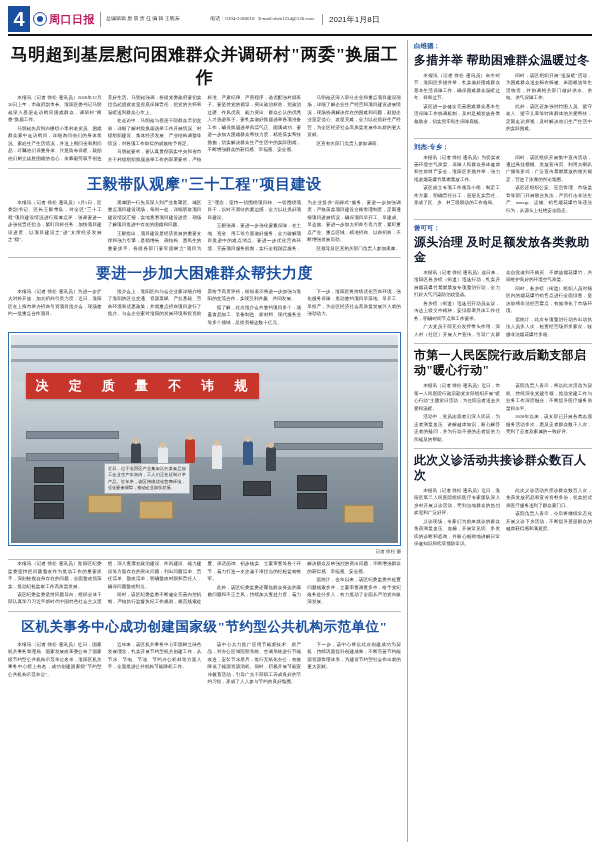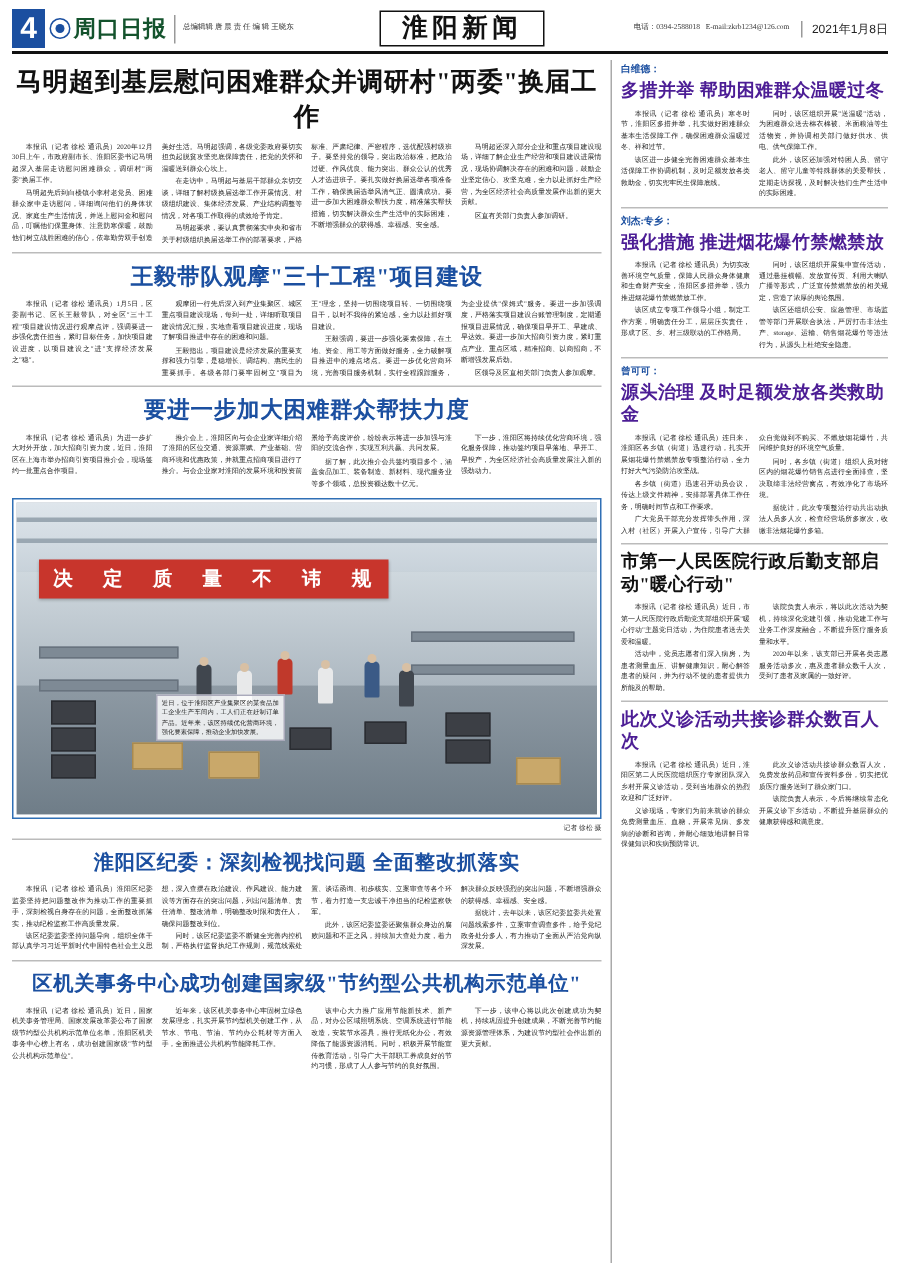--- a/index.html
+++ b/index.html
@@ -53,22 +53,22 @@
   }
   .logo-mark::after {
     content: "";
     position: absolute;
     left: 3px; top: 3px;
     width: 6px; height: 6px;
     background: #1b4fa0;
     border-radius: 50%;
   }
   .logo-text {
-    font-size: 15px; font-weight: bold; letter-spacing: 0.5px;
-    color: #14532d;
+    font-size: 11px; font-weight: bold; letter-spacing: 0.5px;
+    color: #be185d;
   }
   .masthead-meta {
     font-size: 5px; color: #333; line-height: 1.5;
     width: 88px;
   }
   .masthead-center {
     flex: 1;
     display: flex; align-items: center; justify-content: center;
   }
   .section-title {
@@ -206,21 +206,21 @@
   .photo-credit {
     font-size: 4.6px; color: #333; text-align: right; margin-top: 1px;
   }
 
   
   .r-kicker {
     font-size: 6.5px; color: #1b4fa0; font-weight: bold;
     margin: 2px 0 2px 0;
   }
   .r-hl {
-    font-size: 12px; font-weight: bold; color: #4c1d95;
+    font-size: 12px; font-weight: bold; color: #0f172a;
     line-height: 1.25; margin: 0 0 4px 0;
     letter-spacing: 0.3px;
   }
   .r-hl.black { color: #111; }
   .r-div { border-top: 1px solid #bbb; margin: 5px 0 4px 0; }
   .r-txt { font-size: 4.6px; line-height: 1.62; text-align: justify; color: #222; }
   .r-txt p { margin: 0 0 1px 0; text-indent: 2em; }
   .r-cols2 { column-count: 2; column-gap: 6px; }
 </style>
 </head>
@@ -228,23 +228,20 @@
 
 <div class="page">
 
   <div class="masthead">
     <div class="page-num">4</div>
     <div class="paper-logo">
       <span class="logo-mark"></span>
       <span class="logo-text">周口日报</span>
     </div>
     <div class="masthead-meta">总编辑辑 唐 晨   责 任 编 辑  王晓东</div>
-    <div class="masthead-center">
-      <div class="section-title">淮阳新闻</div>
-    </div>
     <div class="masthead-right">
       <div><span>电话：0394-</span><span>2588018</span>
       &nbsp;&nbsp;<span>E-mail:zkrb1234</span><span>@126.com</span></div>
     </div>
     <div class="masthead-date">2021年1月8日</div>
   </div>
 
   <div class="body-area">
 
     <div class="left-col">
@@ -328,21 +325,20 @@
           <div class="ph-person dark" style="left:66%; top:112px;"></div>
 
           <div class="ph-caption-box">近日，位于淮阳区产业集聚区的某食品加工企业生产车间内，工人们正在赶制订单产品。近年来，该区持续优化营商环境，强化要素保障，推动企业加快发展。</div>
         </div>
       </div>
       <div class="photo-credit">记者 徐松 摄</div>
 
       <div class="rule-top"></div>
 
       <div>
-        <div class="hl-blue sm">淮阳区纪委：深刻检视找问题  全面整改抓落实</div>
         <div class="cols4 txt">
           <p>本报讯（记者 徐松 通讯员）淮阳区纪委监委坚持把问题整改作为推动工作的重要抓手，深刻检视自身存在的问题，全面整改抓落实，推动纪检监察工作高质量发展。</p>
           <p>该区纪委监委坚持问题导向，组织全体干部认真学习习近平新时代中国特色社会主义思想，深入查摆在政治建设、作风建设、能力建设等方面存在的突出问题，列出问题清单、责任清单、整改清单，明确整改时限和责任人，确保问题整改到位。</p>
           <p>同时，该区纪委监委不断健全完善内控机制，严格执行监督执纪工作规则，规范线索处置、谈话函询、初步核实、立案审查等各个环节，着力打造一支忠诚干净担当的纪检监察铁军。</p>
           <p>此外，该区纪委监委还聚焦群众身边的腐败问题和不正之风，持续加大查处力度，着力解决群众反映强烈的突出问题，不断增强群众的获得感、幸福感、安全感。</p>
           <p>据统计，去年以来，该区纪委监委共处置问题线索多件，立案审查调查多件，给予党纪政务处分多人，有力推动了全面从严治党向纵深发展。</p>
         </div>
       </div>
 
       <div class="rule-top"></div>
@@ -368,21 +364,20 @@
           <p>该区进一步健全完善困难群众基本生活保障工作协调机制，及时足额发放各类救助金，切实兜牢民生保障底线。</p>
           <p>同时，该区组织开展"送温暖"活动，为困难群众送去棉衣棉被、米面粮油等生活物资，并协调相关部门做好供水、供电、供气保障工作。</p>
           <p>此外，该区还加强对特困人员、留守老人、留守儿童等特殊群体的关爱帮扶，定期走访探视，及时解决他们生产生活中的实际困难。</p>
         </div>
       </div>
 
       <div class="r-div"></div>
 
       <div>
         <div class="r-kicker">刘杰:专乡：</div>
-        <div class="r-hl">强化措施  推进烟花爆竹禁燃禁放</div>
         <div class="r-cols2 r-txt">
           <p>本报讯（记者 徐松 通讯员）为切实改善环境空气质量，保障人民群众身体健康和生命财产安全，淮阳区多措并举，强力推进烟花爆竹禁燃禁放工作。</p>
           <p>该区成立专项工作领导小组，制定工作方案，明确责任分工，层层压实责任，形成了区、乡、村三级联动的工作格局。</p>
           <p>同时，该区组织开展集中宣传活动，通过悬挂横幅、发放宣传页、利用大喇叭广播等形式，广泛宣传禁燃禁放的相关规定，营造了浓厚的舆论氛围。</p>
           <p>该区还组织公安、应急管理、市场监管等部门开展联合执法，严厉打击非法生产、storage、运输、销售烟花爆竹等违法行为，从源头上杜绝安全隐患。</p>
         </div>
       </div>
 
       <div class="r-div"></div>
 

